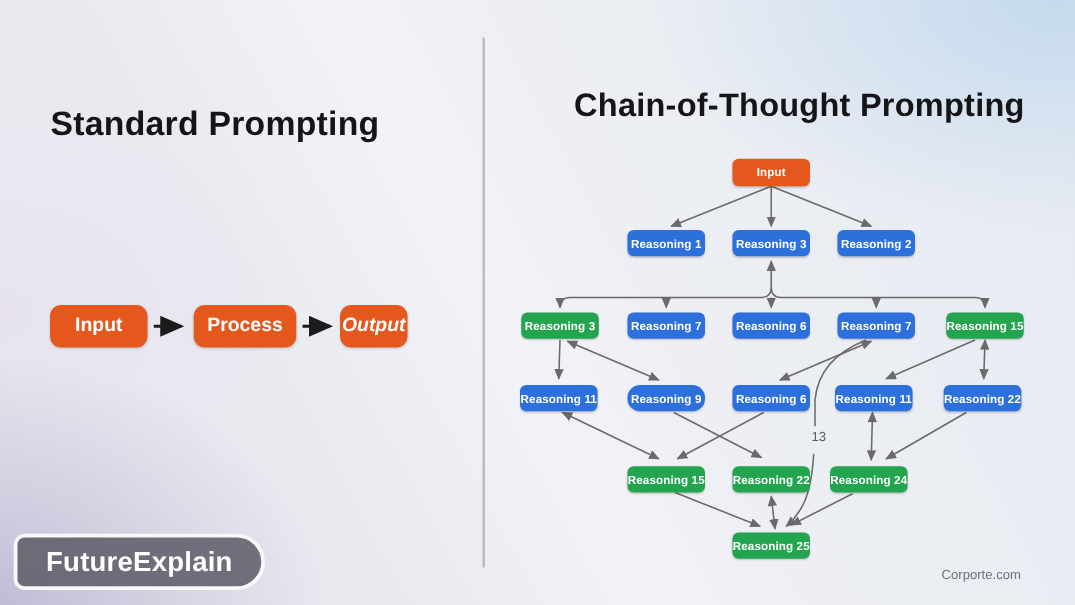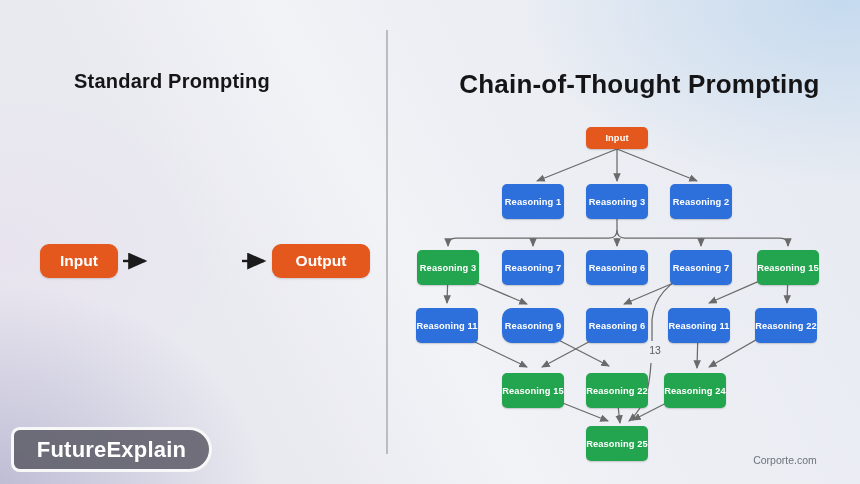--- a/index.html
+++ b/index.html
@@ -7,30 +7,30 @@
   .stage{
     position:relative;width:860px;height:484px;overflow:hidden;
     background:
       radial-gradient(ellipse 520px 300px at 98% 0%, rgba(189,214,238,.8), rgba(189,214,238,0) 62%),
       radial-gradient(ellipse 430px 320px at -2% 102%, rgba(158,154,192,.6), rgba(158,154,192,0) 66%),
       radial-gradient(ellipse 400px 280px at 0% 52%, rgba(231,223,237,.55), rgba(231,223,237,0) 60%),
       linear-gradient(62deg, #E9E9F0 28%, #F2F3F7 47%, #EDEFF4 58%, #E6EAF1 100%);
   }
   .divider{position:absolute;left:386px;top:30px;width:1.5px;height:424px;background:#b9bcc3;}
   .title{position:absolute;font-weight:700;color:#151517;text-align:center;letter-spacing:.2px;}
-  .title-left{left:0;width:344px;top:70px;font-size:20px;}
+  .title-left{left:0;width:344px;top:84px;font-size:27px;}
   .title-right{left:387px;width:473px;top:69px;font-size:26px;margin-left:16px;}
   .obox{
     position:absolute;background:#E4571D;border-radius:9px;color:#fff;
     display:flex;align-items:center;justify-content:center;
     font-size:15.5px;font-weight:700;height:34px;top:244px;
     box-shadow:0 1px 2px rgba(0,0,0,.15);
   }
   .node{
-    position:absolute;width:62px;height:35px;border-radius:5px;color:#fff;
+    position:absolute;width:62px;height:21px;border-radius:5px;color:#fff;
     display:flex;align-items:center;justify-content:center;
     font-size:9.3px;font-weight:600;letter-spacing:.1px;
     box-shadow:0 1px 1.5px rgba(0,0,0,.18);
   }
   .node.blue{background:#2E70DB;}
   .node.green{background:#23A44E;}
   .node.orange{background:#E4571D;height:22px;}
   .edges{position:absolute;left:0;top:0;pointer-events:none;}
   .edge-label{position:absolute;left:645px;top:344px;width:20px;text-align:center;
     font-size:10.5px;color:#5a5a5a;}
@@ -50,21 +50,22 @@
 <body>
 
 <div class="stage">
 
   <div class="divider"></div>
 
   <div class="title title-left">Standard Prompting</div>
   <div class="title title-right">Chain-of-Thought Prompting</div>
 
   <div class="obox" style="left:40px;width:78px;">Input</div>
-  <div class="obox" style="left:272px;width:98px;">Output</div>
+  <div class="obox" style="left:155px;width:82px;">Process</div>
+  <div class="obox" style="left:272px;width:54px;font-style:italic;">Output</div>
 
   <svg class="edges" width="860" height="484" viewBox="0 0 860 484">
     <defs>
       <marker id="ah" orient="auto" markerWidth="8" markerHeight="7" refX="6.2" refY="3">
         <path d="M0,0 L7,3 L0,6 Z" fill="#6a6a6a"></path>
       </marker>
       <marker id="ahr" orient="auto" markerWidth="8" markerHeight="7" refX="0.8" refY="3">
         <path d="M7,0 L0,3 L7,6 Z" fill="#6a6a6a"></path>
       </marker>
       <marker id="ahb" orient="auto" markerWidth="9" markerHeight="8" refX="7" refY="3.5">

